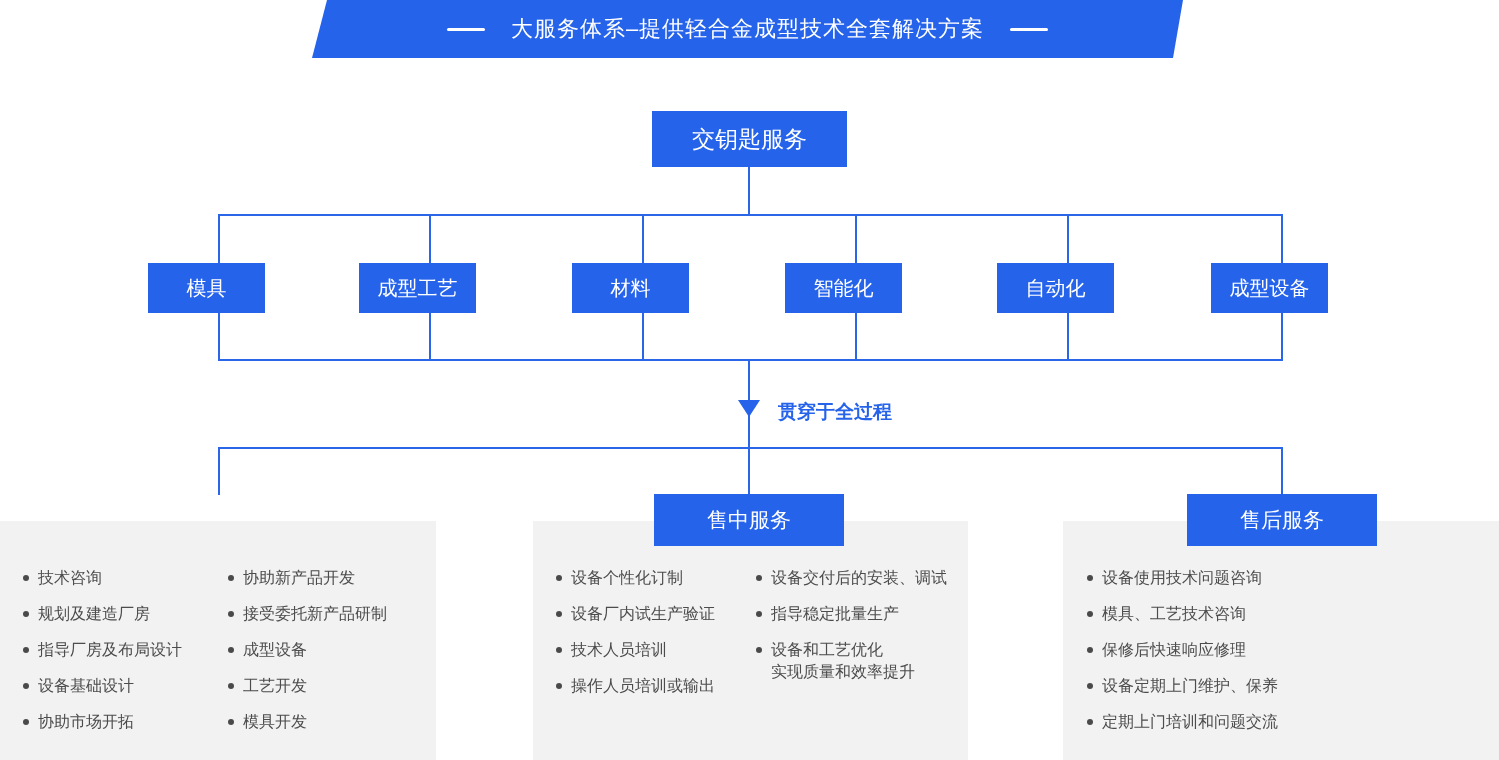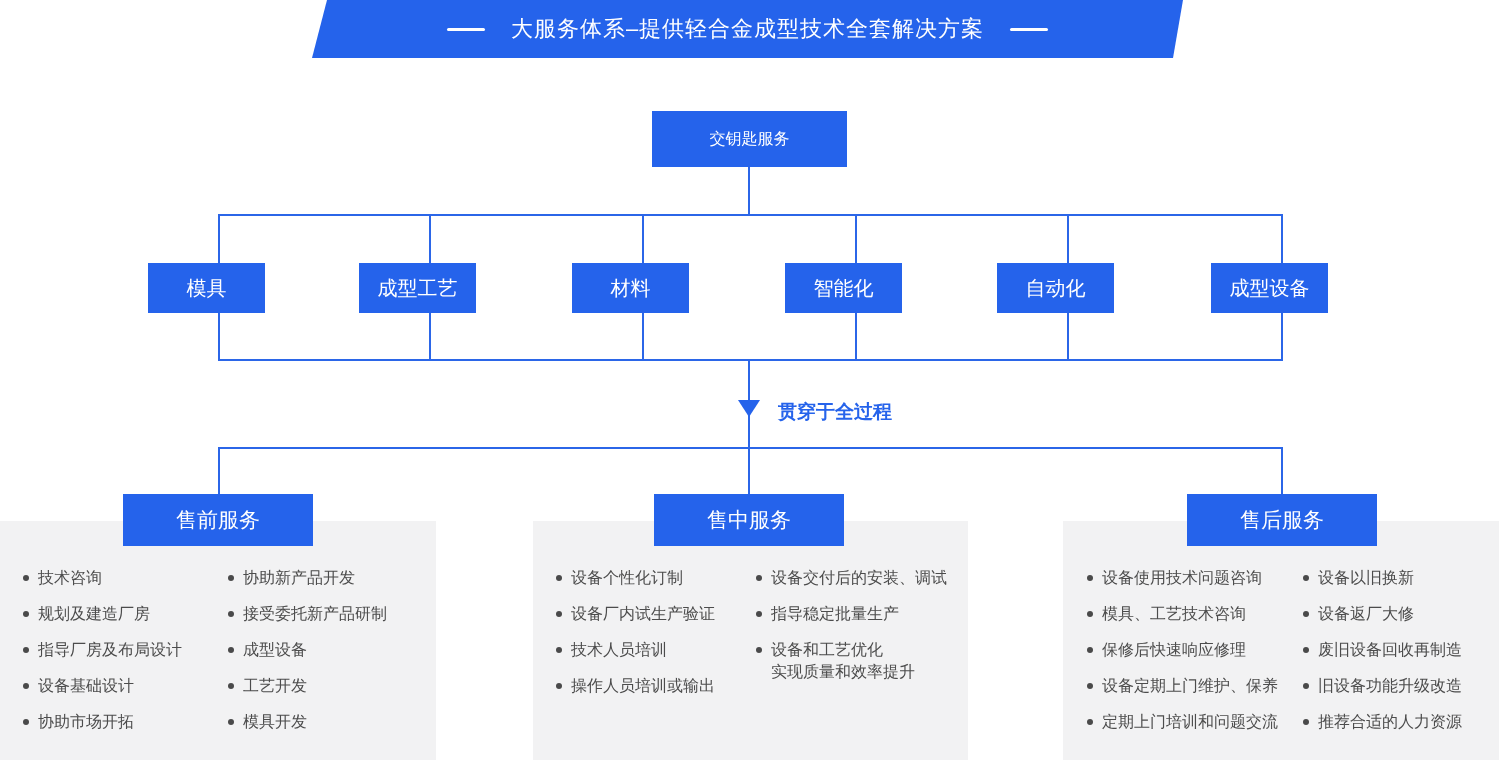--- a/index.html
+++ b/index.html
@@ -24,21 +24,21 @@
   .banner-title{color:#ffffff;font-size:22px;font-weight:500;letter-spacing:1px;white-space:nowrap;}
   .dash{width:38px;height:3px;background:#ffffff;border-radius:2px;}
   
   .ln{position:absolute;background:var(--line);}
   
   .node{
     position:absolute;background:var(--accent);color:#ffffff;
     display:flex;align-items:center;justify-content:center;
     font-weight:500;white-space:nowrap;z-index:2;
   }
-  .node.root{left:652px;top:111px;width:195px;height:56px;font-size:16px;}
+  .node.root{left:652px;top:111px;width:195px;height:56px;font-size:23px;}
   .node.branch{top:263px;width:117px;height:50px;font-size:20px;}
   .node.header{top:494px;width:190px;height:52px;font-size:21px;z-index:3;}
   
   .arrow-down{
     position:absolute;left:738px;top:400px;width:0;height:0;z-index:2;
     border-left:11px solid transparent;border-right:11px solid transparent;
     border-top:17px solid var(--accent);
   }
   .process-note{
     position:absolute;left:778px;top:399px;color:var(--accent);
@@ -95,21 +95,20 @@
   <div class="node branch" style="left:148px">模具</div>
   <div class="node branch" style="left:359px">成型工艺</div>
   <div class="node branch" style="left:572px">材料</div>
   <div class="node branch" style="left:997px">自动化</div>
   <div class="node branch" style="left:785px">智能化</div>
   <div class="node branch" style="left:1211px">成型设备</div>
 
   <div class="arrow-down"></div>
   <div class="process-note">贯穿于全过程</div>
 
-  <div class="node header" style="left:123px">售前服务</div>
   <div class="node header" style="left:654px">售中服务</div>
   <div class="node header" style="left:1187px">售后服务</div>
 
   <div class="panel" id="panel-pre">
     <ul class="col1">
       <li>技术咨询</li>
       <li>规划及建造厂房</li>
       <li>指导厂房及布局设计</li>
       <li>设备基础设计</li>
       <li>协助市场开拓</li>
@@ -139,22 +138,15 @@
   </div>
 
   <div class="panel" id="panel-post">
     <ul class="col1">
       <li>设备使用技术问题咨询</li>
       <li>模具、工艺技术咨询</li>
       <li>保修后快速响应修理</li>
       <li>设备定期上门维护、保养</li>
       <li>定期上门培训和问题交流</li>
     </ul>
-    <ul class="col2">
-      <li>设备以旧换新</li>
-      <li>设备返厂大修</li>
-      <li>废旧设备回收再制造</li>
-      <li>旧设备功能升级改造</li>
-      <li>推荐合适的人力资源</li>
-    </ul>
   </div>
 
 </div>
 
 </body></html>

